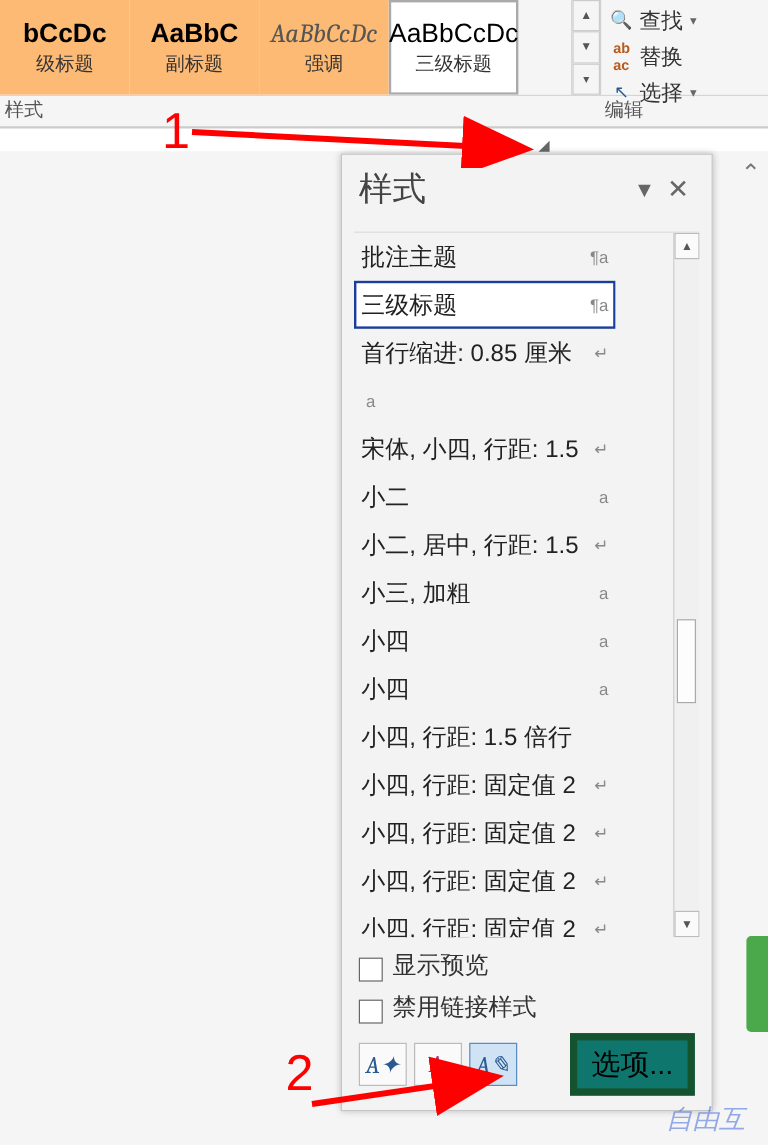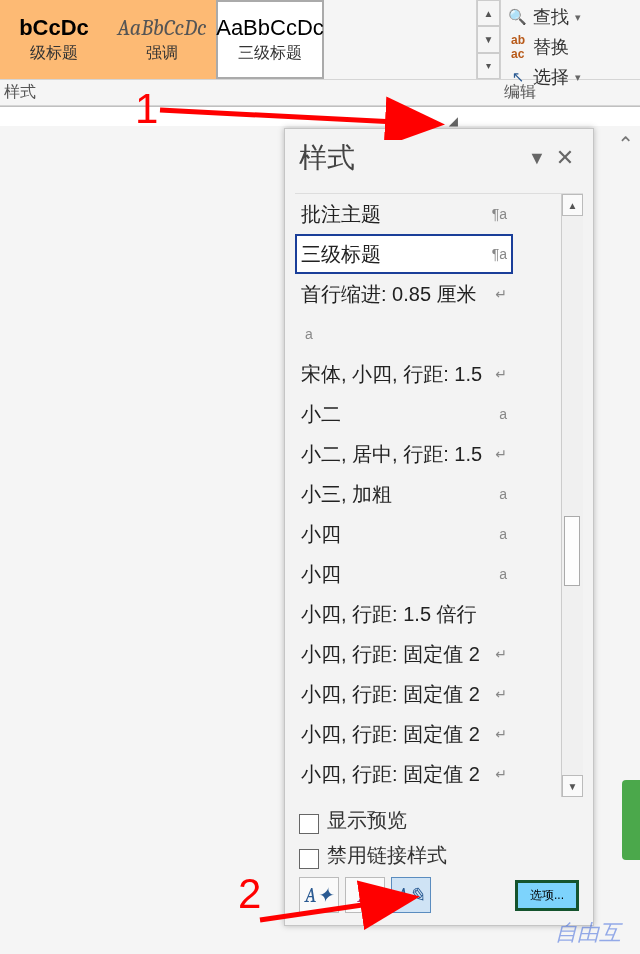--- a/index.html
+++ b/index.html
@@ -220,23 +220,23 @@
     background: #fafafa;
     display: flex;
     align-items: center;
     justify-content: center;
   }
   .fbtn.selected { background: #cfe3f5; border-color: #5a8cbf; }
   .fbtn-aa { font-family: Cambria, serif; font-style: italic; font-size: 20px; }
   .options-btn {
     margin-left: auto;
     padding: 4px 12px;
-    border: 3px solid #14532d;
-    background: #7dd3fc;
-    font-size: 12px;
+    border: 6px solid #14532d;
+    background: #0f766e;
+    font-size: 24px;
   }
   .anno {
     position: absolute;
     font-size: 42px;
     color: #ff0000;
     font-weight: 500;
     z-index: 50;
   }
   .arrow-svg { position: absolute; z-index: 40; }
   .green-bar {
@@ -259,20 +259,24 @@
   }
 </style>
 </head>
 <body>
 
 <div class="ribbon">
   <div class="style-gallery">
     <div class="style-item">
       <div class="style-preview bold">bCcDc</div>
       <div class="style-name">级标题</div>
+    </div>
+    <div class="style-item">
+      <div class="style-preview bold">AaBbC</div>
+      <div class="style-name">副标题</div>
     </div>
     <div class="style-item">
       <div class="style-preview italic">AaBbCcDc</div>
       <div class="style-name">强调</div>
     </div>
     <div class="style-item selected">
       <div class="style-preview">AaBbCcDc</div>
       <div class="style-name">三级标题</div>
     </div>
   </div>

